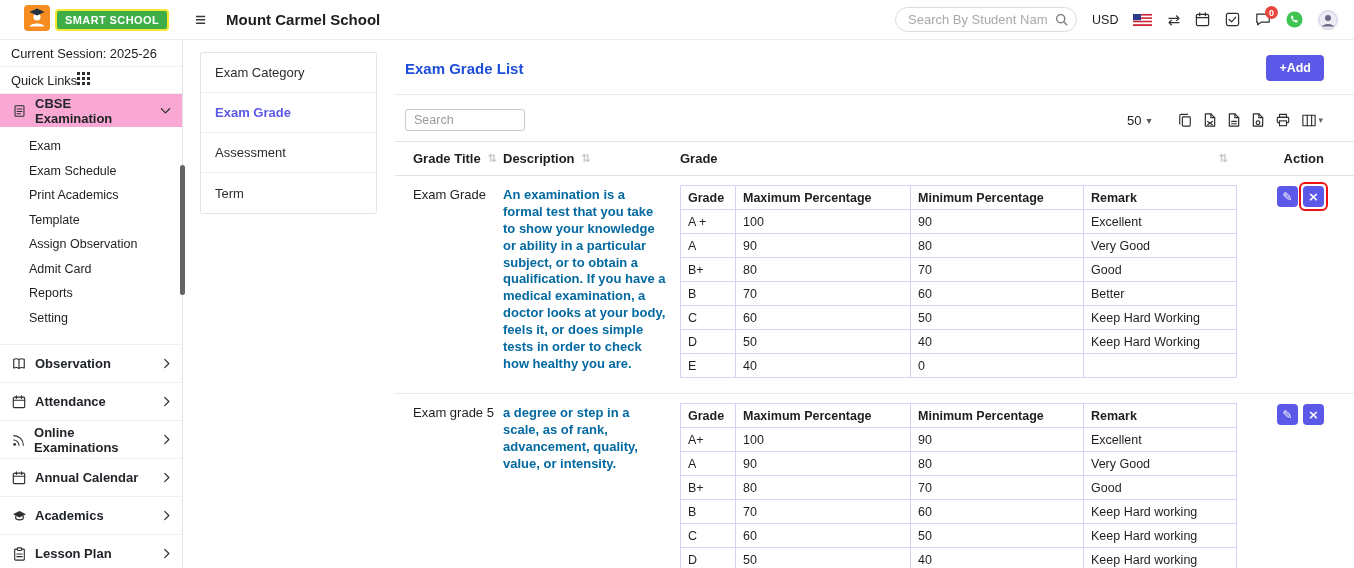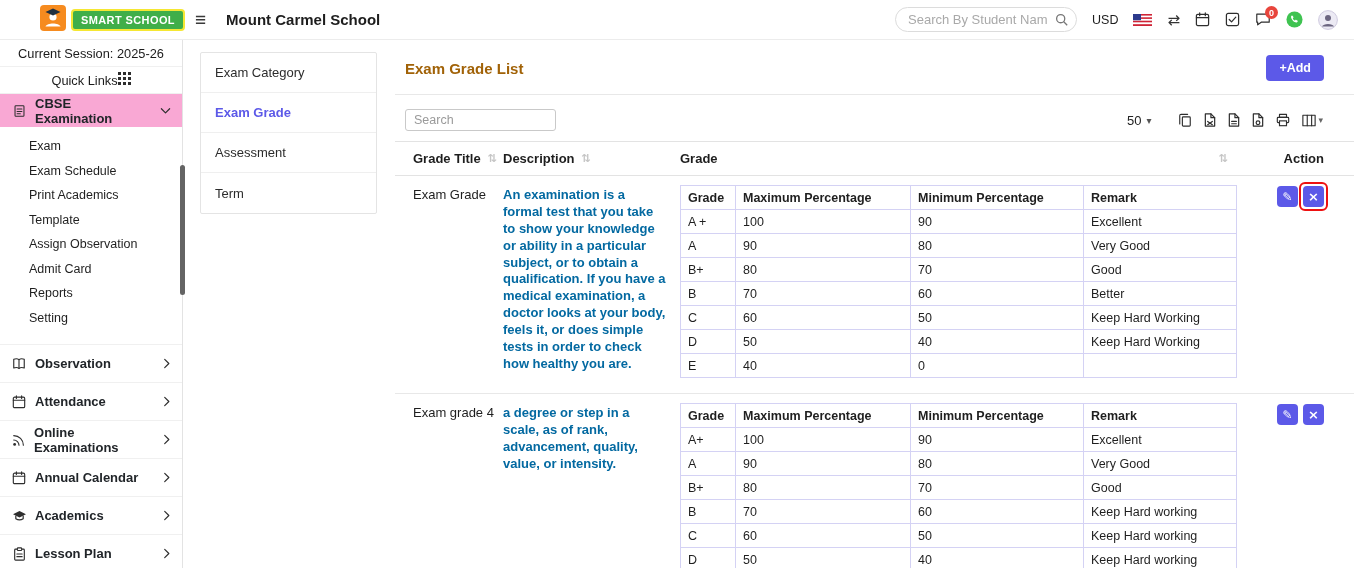--- a/index.html
+++ b/index.html
@@ -3,21 +3,21 @@
 <meta charset="utf-8">
 <style>
   * { margin:0; padding:0; box-sizing:border-box; }
   html,body { width:1354px; height:568px; overflow:hidden; background:#fff;
     font-family:"Liberation Sans","DejaVu Sans",sans-serif; font-size:13px; color:#212529; }
   .st { fill:none; stroke:#2e2e2e; stroke-width:1.3; stroke-linecap:round; stroke-linejoin:round; }
 
   
   .header { position:absolute; top:0; left:0; right:0; height:40px; background:#fff;
     border-bottom:1px solid #ececec; display:flex; align-items:center; z-index:20; }
-  .logo-wrap { width:185px; display:flex; align-items:center; gap:5px; padding-left:24px; flex:none;justify-content:flex-end; }
+  .logo-wrap { width:185px; display:flex; align-items:center; gap:5px; padding-left:24px; flex:none; }
   .logo-text { background:#3fae49; color:#fff; font-weight:bold; font-size:11px; padding:3px 8px;
     border:2px solid #f5e733; border-radius:4px; letter-spacing:.4px; white-space:nowrap; }
   .menu-toggle { font-size:19px; color:#3a3a3a; margin-left:10px; cursor:pointer; line-height:1; }
   .school-name { font-weight:bold; font-size:15px; margin-left:20px; color:#1d1d1d; }
   .header-right { margin-left:auto; display:flex; align-items:center; gap:15px; padding-right:16px; }
   .search-pill { position:relative; width:182px; }
   .search-pill input { width:100%; height:25px; border:1px solid #dcdcdc; border-radius:13px;
     padding:0 28px 0 12px; font-size:13px; color:#555; outline:none; background:#fff;
     font-family:"Liberation Sans",sans-serif; }
   .search-pill input::placeholder { color:#a9a9a9; }
@@ -25,21 +25,21 @@
   .hicon { display:inline-flex; align-items:center; cursor:pointer; position:relative; }
   .usd { font-size:12.5px; color:#1d1d1d; }
   .swap-glyph { font-size:15px; color:#333; }
   .badge { position:absolute; top:-6px; right:-7px; background:#e8453c; color:#fff; font-size:9px;
     min-width:13px; height:13px; border-radius:7px; display:flex; align-items:center;
     justify-content:center; padding:0 3px; font-weight:bold; }
 
   
   .sidebar { position:absolute; top:40px; left:0; width:183px; bottom:0; background:#fff;
     border-right:1px solid #e3e3e3; z-index:10; }
-  .side-row { height:27px; display:flex; align-items:center; justify-content:center;
+  .side-row { height:27px; display:flex; align-items:center; justify-content:flex-start;
     padding:0 11px; border-bottom:1px solid #f0f0f0; font-size:12.8px; color:#1b1b1b; }
   .side-active { height:33px; display:flex; align-items:center; gap:8px; padding:0 11px;
     background:#f9a8d4; font-weight:bold; font-size:13px; cursor:pointer; }
   .side-active .chev { margin-left:auto; }
   .side-subwrap { padding:7px 0 6px; }
   .side-sub { height:24.5px; display:flex; align-items:center; padding-left:29px;
     font-size:12.5px; color:#1f1f1f; cursor:pointer; }
   .side-sections { border-top:1px solid #f0f0f0; margin-top:8px; }
   .side-sec { height:38px; display:flex; align-items:center; gap:8px; padding:0 11px;
     border-bottom:1px solid #f0f0f0; font-weight:bold; font-size:13px; cursor:pointer; }
@@ -53,25 +53,25 @@
     border:1px solid #e4e4e4; border-radius:2px; z-index:5; }
   .submenu-item { height:40px; display:flex; align-items:center; padding-left:14px;
     border-bottom:1px solid #efefef; font-size:13px; color:#2c2c2c; cursor:pointer; }
   .submenu-item:last-child { border-bottom:none; }
   .submenu-item.active { color:#5c59e8; font-weight:bold; }
 
   
   .main { position:absolute; top:40px; left:395px; right:0; bottom:0; background:#fff; overflow:hidden; }
   .main-header { display:flex; align-items:center; justify-content:space-between;
     padding:15px 30px 13px 10px; border-bottom:1px solid #e8e8e8; }
-  .page-title { font-size:15px; font-weight:bold; color:#a16207; }
+  .page-title { font-size:15px; font-weight:bold; color:#1d4ed8; }
   .add-btn { background:#5c59e8; color:#fff; border:none; border-radius:4px; padding:6px 13px;
     font-size:12.5px; font-weight:bold; cursor:pointer; font-family:"Liberation Sans",sans-serif; }
   .controls { display:flex; align-items:center; justify-content:space-between; padding:14px 30px 10px 10px; }
-  .tbl-search { width:151px; height:22px; border:1px solid #c9c9c9; border-radius:3px;
+  .tbl-search { width:120px; height:22px; border:1px solid #c9c9c9; border-radius:3px;
     padding:2px 8px; font-size:12.5px; outline:none; font-family:"Liberation Sans",sans-serif; color:#444; }
   .tbl-search::placeholder { color:#9a9a9a; }
   .ctrl-right { display:flex; align-items:center; gap:10px; }
   .pagesize { display:flex; align-items:center; gap:5px; margin-right:16px; cursor:pointer;
     font-size:13px; color:#222; }
   .caret { font-size:10px; color:#555; }
   .exp-icon { display:inline-flex; align-items:center; cursor:pointer; padding:0 1px; }
   .colvis-caret { font-size:9px; color:#666; margin-left:2px; }
 
   .thead, .grow { display:grid; grid-template-columns:90px 177px minmax(0,1fr) 88px;
@@ -458,21 +458,21 @@
          </table>
        </div>
        <div class="c-action">
          <button class="abtn">✎</button>
          <span class="hl">
             <button class="abtn del">×</button>
           </span>
        </div>
      </div>
       <div class="grow">
-       <div class="c-title">Exam grade 4</div>
+       <div class="c-title">Exam grade 5</div>
        <div class="c-desc">a degree or step in a scale, as of rank, advancement, quality, value, or intensity.</div>
        <div>
          <table class="gtable">
            <thead>
               <tr>
                 <th class="gc1">Grade</th>
                 <th class="gc2">Maximum Percentage</th>
                 <th class="gc3">Minimum Percentage</th>
                 <th class="gc4">Remark</th>
               </tr>

